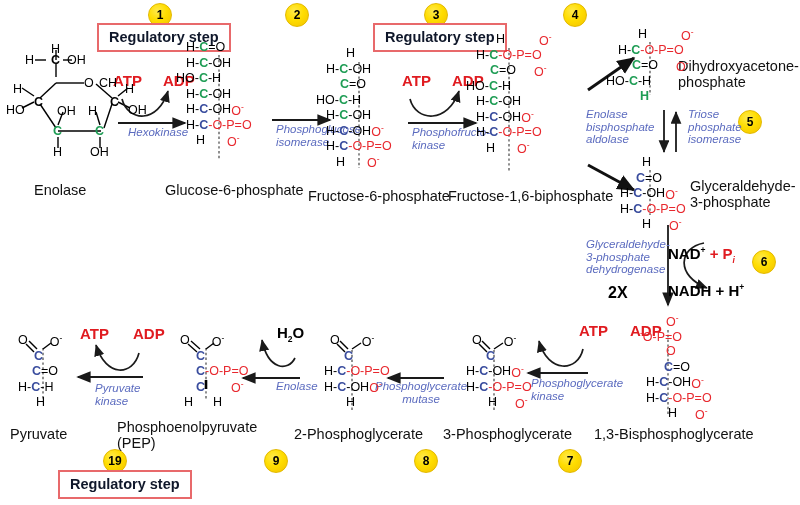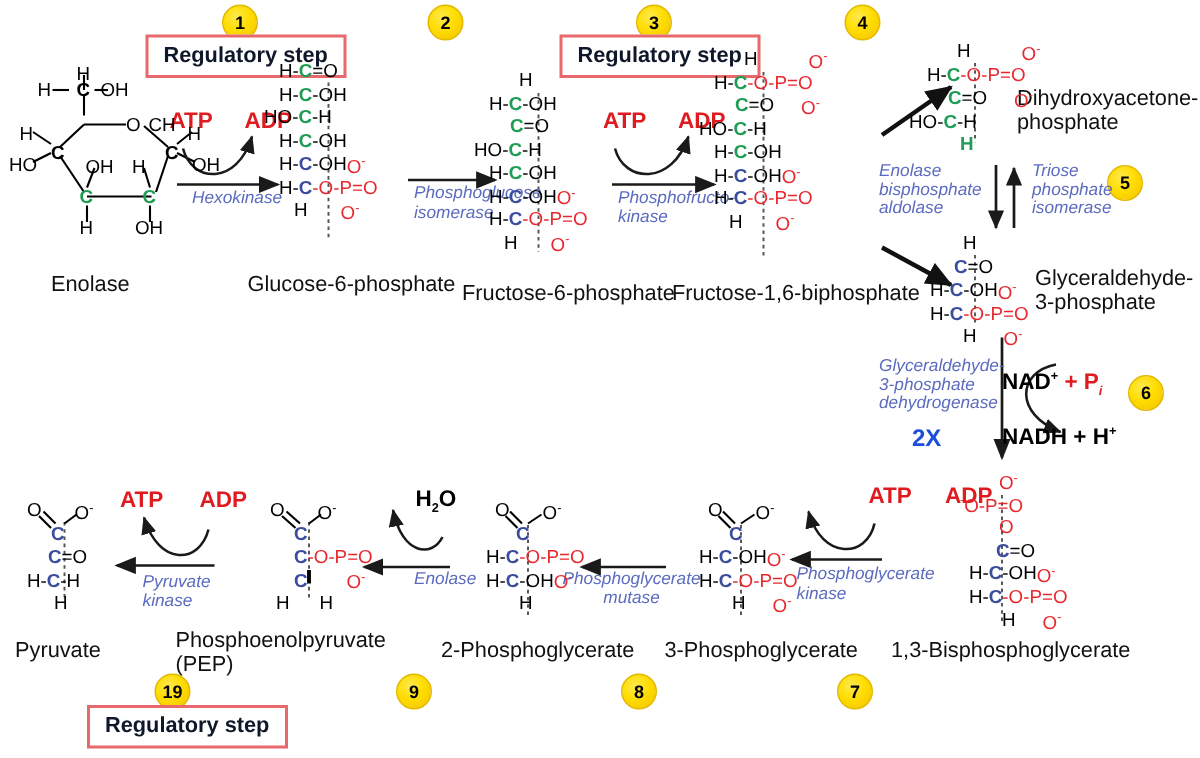--- a/index.html
+++ b/index.html
@@ -47,21 +47,21 @@
   
   .cof{
     position:absolute;font-weight:bold;font-size:15px;color:#e01b20;
     white-space:nowrap;
   }
   .cofblk{
     position:absolute;font-weight:bold;font-size:15px;color:#000;
     white-space:nowrap;
   }
   .cofblk .red{color:#e01b20;}
-  .twox{position:absolute;font-weight:bold;font-size:16px;color:#1d4ed8;}
+  .twox{position:absolute;font-weight:bold;font-size:16px;color:#000000;}
 
   
   .mol{position:absolute;font-size:12.5px;line-height:15.5px;white-space:nowrap;}
   .mol .row{height:15.5px;display:flex;align-items:center;justify-content:flex-start;}
   .C-g{color:#1f9d55;font-weight:600;}
   .C-b{color:#3a4d9e;font-weight:600;}
   .C-k{color:#000;font-weight:600;}
   .red{color:#e8282e;}
   .blk{color:#000;}
   .sup{font-size:8.5px;vertical-align:super;}

